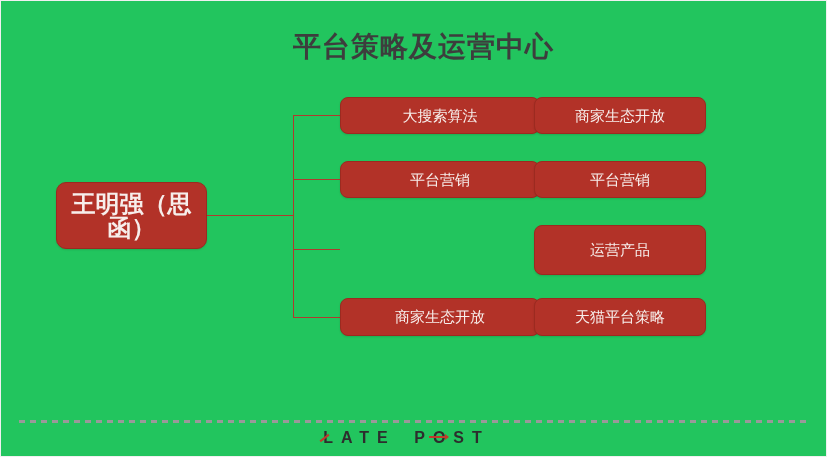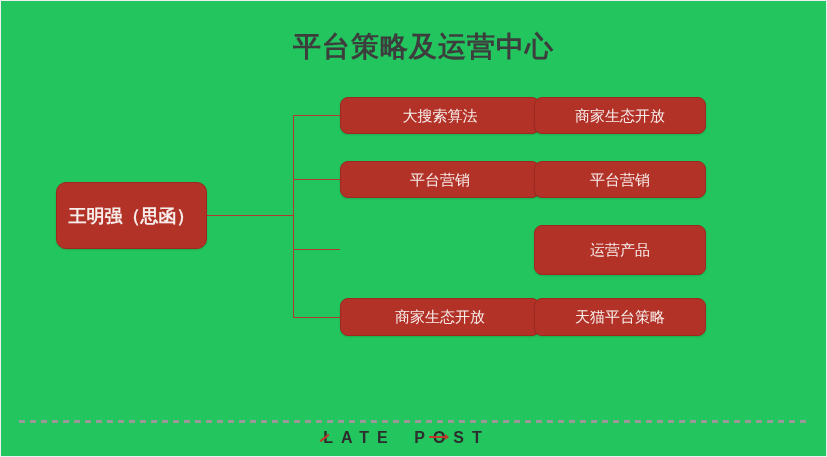--- a/index.html
+++ b/index.html
@@ -38,21 +38,21 @@
     align-items: center;
     justify-content: center;
     text-align: center;
     font-size: 15px;
     line-height: 24px;
     box-sizing: border-box;
     box-shadow: 0 1px 2px rgba(0,0,0,0.12);
   }
   .root-node {
     left: 56px; top: 182px; width: 151px; height: 67px;
-    font-size: 18px;
+    font-size: 24px;
     font-weight: bold;
     border-radius: 10px;
   }
   .col-mid   { left: 340px; width: 200px; }
   .col-right { left: 534px; width: 172px; }
   .row-1 { top: 97px;  height: 37px; }
   .row-2 { top: 161px; height: 37px; }
   .row-3 { top: 225px; height: 50px; }
   .row-4 { top: 298px; height: 38px; }
 

